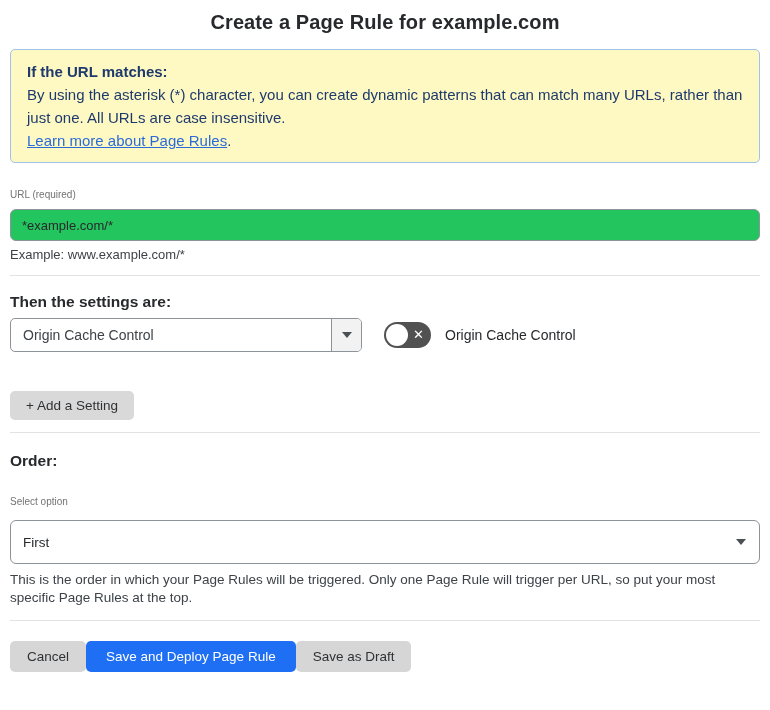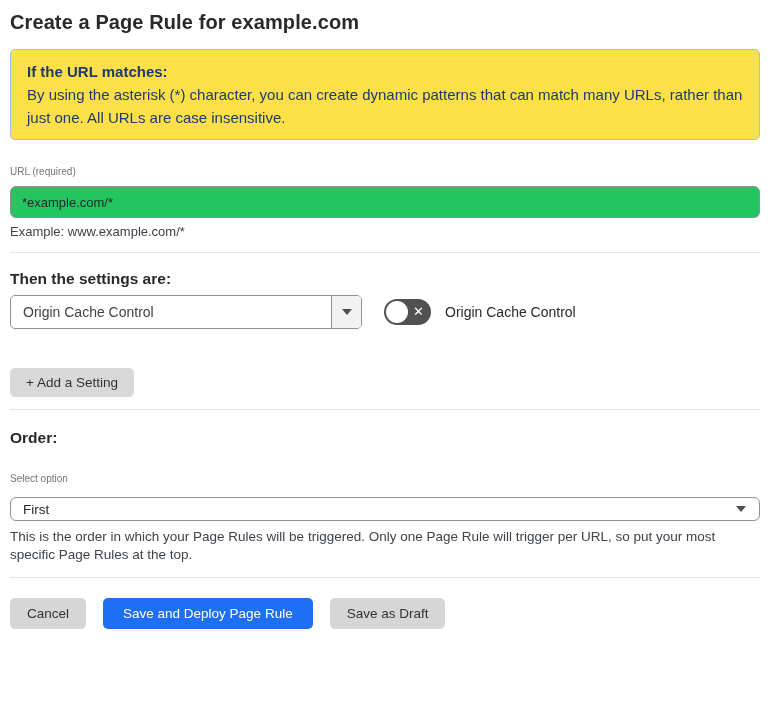--- a/index.html
+++ b/index.html
@@ -1,23 +1,23 @@
 <!DOCTYPE html>
 <html><head>
 <meta charset="utf-8">
 <style>
   * { margin: 0; padding: 0; box-sizing: border-box; }
   html, body { width: 770px; height: 710px; background: #ffffff; overflow: hidden; }
   body { font-family: "Liberation Sans", "DejaVu Sans", sans-serif; color: #2b2b2b; }
   .container { padding: 8px 10px 0 10px; width: 770px; }
 
-  .page-title { font-size: 20px; font-weight: 700; color: #27292c; letter-spacing: .1px; line-height: 24px; margin-top: 2px; }
+  .page-title { font-size: 20px; font-weight: 700; color: #27292c; letter-spacing: .1px; line-height: 24px; margin-top: 2px; text-align: center; }
 
   .info-box {
-    margin-top: 15px; background: #fde047; border: 1px solid #9ec2e8;
+    margin-top: 15px; background: #fef9c3; border: 1px solid #9ec2e8;
     border-radius: 5px; padding: 10px 16px; color: #1e3a6d;
     font-size: 15px; line-height: 23px;
   }
   .info-box .info-heading { font-weight: 700; }
   .info-box a, .info-box .info-link { color: #2b6bd9; text-decoration: underline; cursor: pointer; }
   .info-box .info-suffix { color: #1e3a6d; }
 
   .field-label { margin-top: 23px; font-size: 10px; color: #737373; line-height: 17px; }
   .text-input {
     margin-top: 6px; width: 750px; height: 32px; border: 1px solid #8d9399;
@@ -54,39 +54,40 @@
 
   .btn {
     display: inline-flex; align-items: center; justify-content: center;
     height: 31px; border: none; border-radius: 5px; font-size: 13.5px;
     font-family: "Liberation Sans", "DejaVu Sans", sans-serif; cursor: pointer; color: #2f3235;
     background: #d6d6d6; padding: 0 17px;
   }
   .add-setting-btn { margin-top: 39px; background: #d9d9d9; height: 29px; padding: 0 16px; }
   .btn-primary { background: #1f6ff5; color: #ffffff; padding: 0 20px; }
 
-  .order-select { margin-top: 10px; width: 750px; height: 24px; border-radius: 6px; }
+  .order-select { margin-top: 10px; width: 750px; height: 44px; border-radius: 6px; }
   .order-select .select-value { font-size: 13.5px; color: #27292c; }
   .order-select .caret-wrap { padding-right: 13px; display: flex; align-items: center; }
 
   .order-help { margin-top: 7px; font-size: 13.5px; color: #3d4349; line-height: 18px; width: 745px; }
 
   .footer-divider { margin-top: 13px; }
-  .button-row { margin-top: 20px; display: flex; align-items: center; gap: 17px; }
+  .button-row { margin-top: 20px; display: flex; align-items: center; gap: 0; }
 </style>
 </head>
 <body>
 
 <div class="container">
 
   <h1 class="page-title">Create a Page Rule for example.com</h1>
 
   <div class="info-box">
     <div class="info-heading">If the URL matches:</div>
     <div class="info-body">By using the asterisk (*) character, you can create dynamic patterns that can match many URLs, rather than just one. All URLs are case insensitive.</div>
+    <div><span class="info-link">Learn more about Page Rules</span><span class="info-suffix">.</span></div>
   </div>
 
   <div class="field-label">URL (required)</div>
   <input class="text-input" type="text" value="*example.com/*" style="">
   <div class="helper-text">Example: www.example.com/*</div>
 
   <hr class="divider">
 
   <div class="section-heading">Then the settings are:</div>
 

